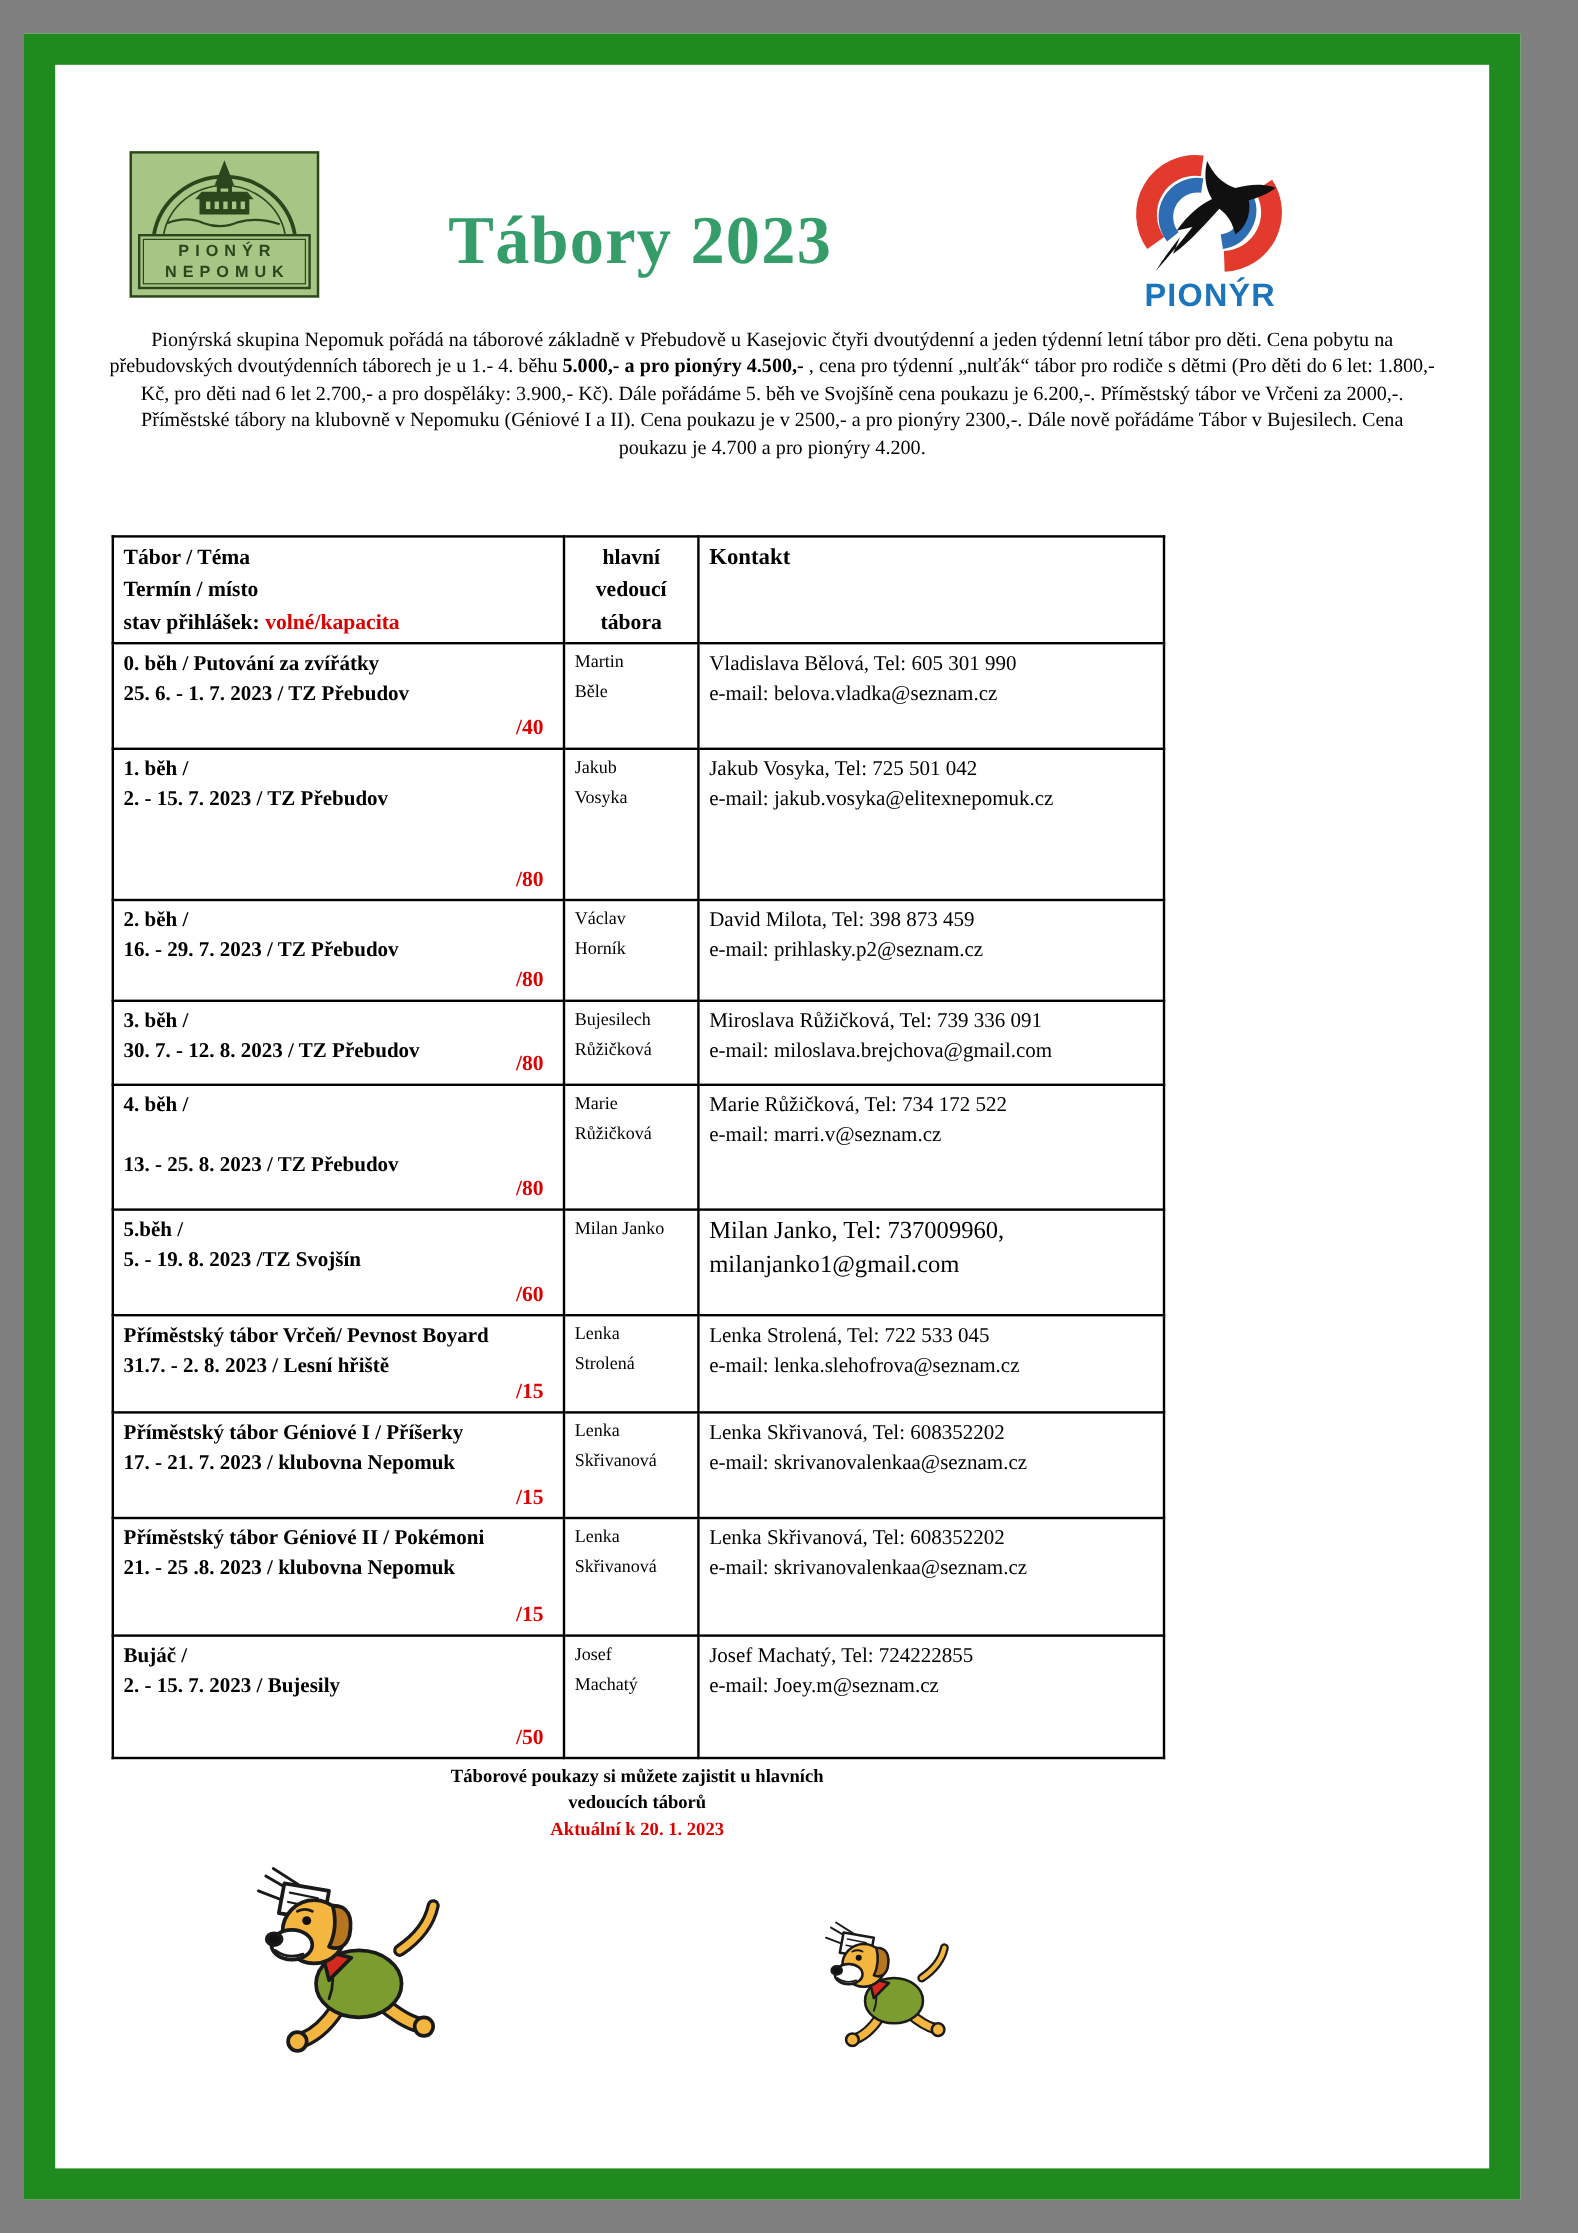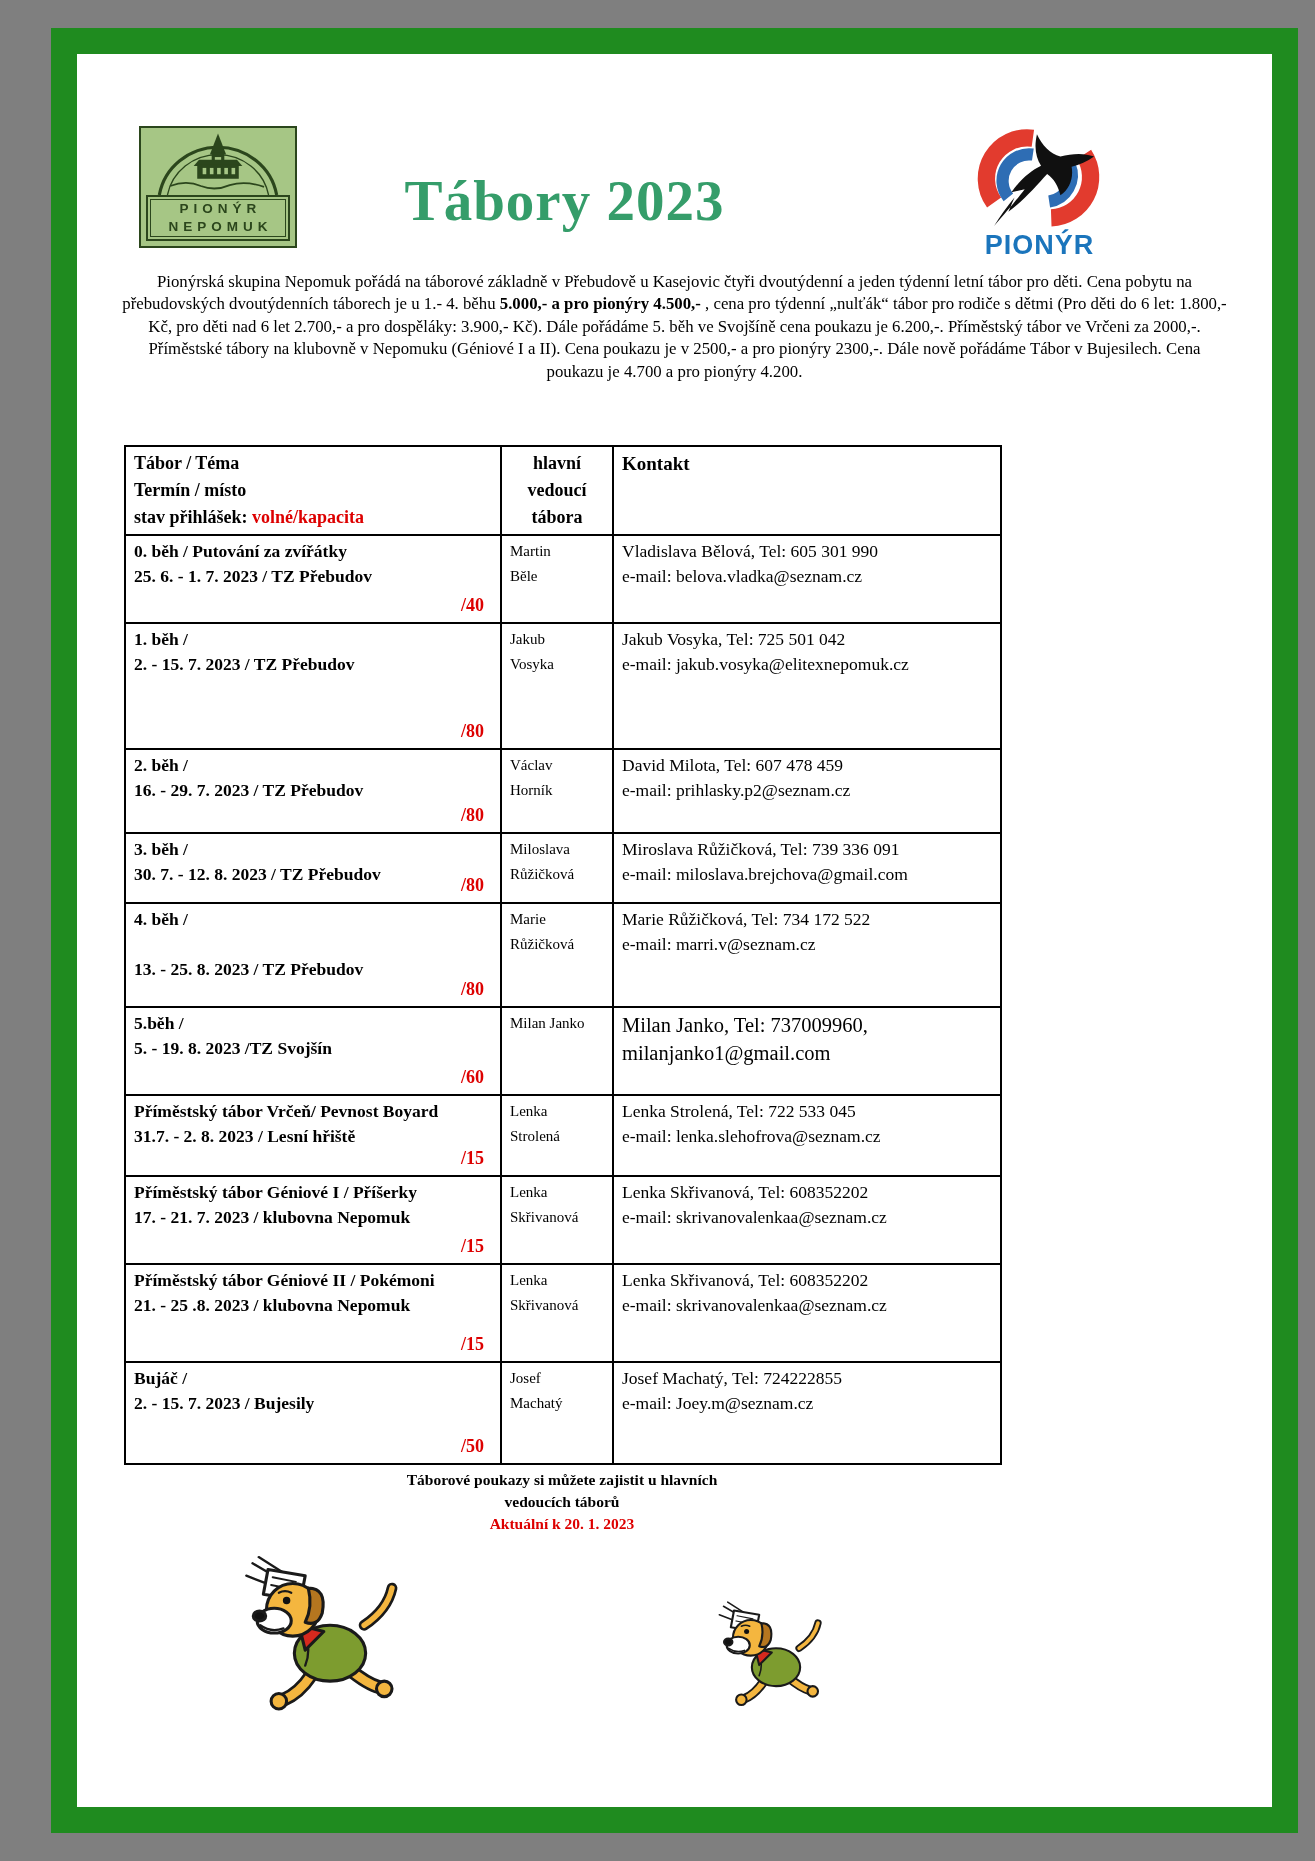--- a/index.html
+++ b/index.html
@@ -11,21 +11,21 @@
     --badge-dark:#2b461c;
   }
   html,body{margin:0;padding:0;}
   body{
     background:#7f7f7f;
     font-family:"Liberation Serif","DejaVu Serif",serif;
     color:#000;
   }
   .page{position:relative;width:1315px;height:1861px;background:#7f7f7f;overflow:hidden;}
   .paper{
-    position:absolute;left:51px;top:28px;width:1247px;height:1805px;
+    position:absolute;left:20px;top:28px;width:1247px;height:1805px;
     box-sizing:border-box;background:#ffffff;border:26px solid var(--frame-green);
   }
   .content{position:relative;width:1195px;height:100%;}
 
   
   .header{display:flex;align-items:flex-start;padding:72px 48px 0 62px;}
   .badge{
     width:158px;height:122px;background:var(--badge-green);
     border:2px solid var(--badge-dark);box-sizing:border-box;
     display:flex;flex-direction:column;flex:0 0 auto;
@@ -230,31 +230,31 @@
         </tr>
 
         <tr>
           <td class="cell-camp">
             <div class="pre">2. běh /
 16. - 29. 7. 2023 / TZ Přebudov</div>
             <div class="capacity">/80</div>
           </td>
           <td class="cell-leader pre">Václav
 Horník</td>
-          <td class="cell-contact pre">David Milota, Tel: 607 478 459
+          <td class="cell-contact pre">David Milota, Tel: 398 873 459
 e-mail: prihlasky.p2@seznam.cz</td>
         </tr>
 
         <tr>
           <td class="cell-camp">
             <div class="pre">3. běh /
 30. 7. - 12. 8. 2023 / TZ Přebudov</div>
             <div class="capacity">/80</div>
           </td>
-          <td class="cell-leader pre">Miloslava
+          <td class="cell-leader pre">Bujesilech
 Růžičková</td>
           <td class="cell-contact pre">Miroslava Růžičková, Tel: 739 336 091
 e-mail: miloslava.brejchova@gmail.com</td>
         </tr>
 
         <tr>
           <td class="cell-camp">
             <div class="pre">4. běh /
 
 13. - 25. 8. 2023 / TZ Přebudov</div>

